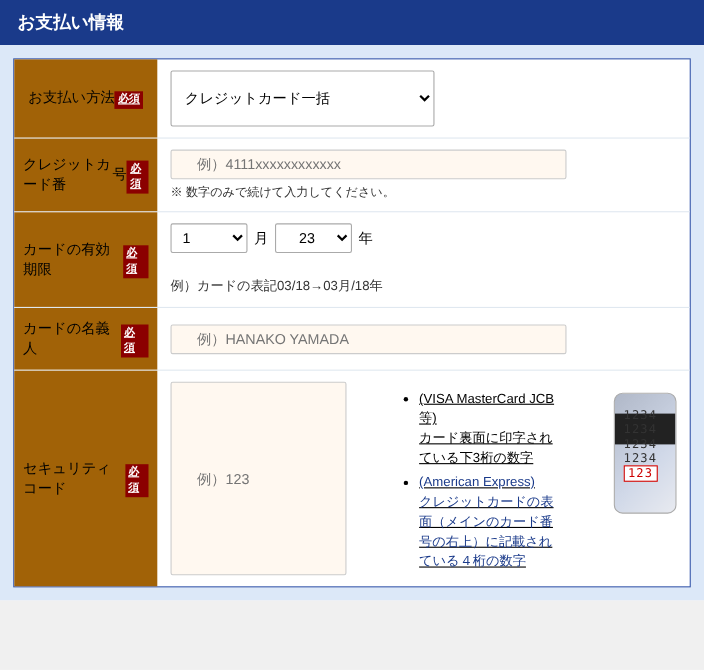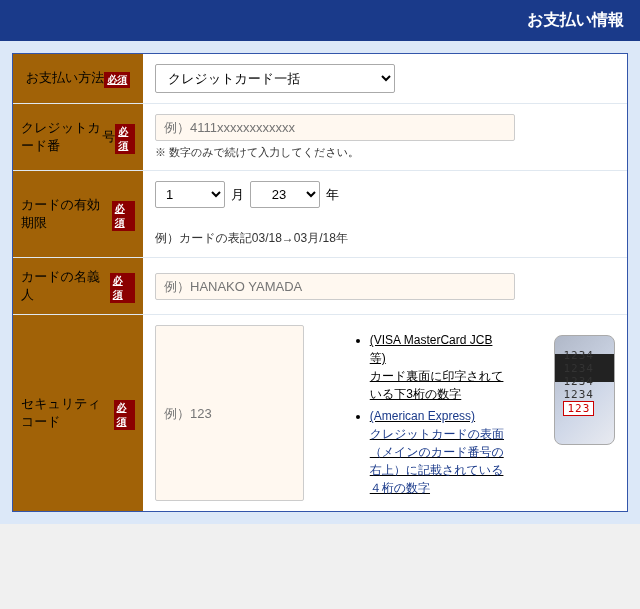--- a/index.html
+++ b/index.html
@@ -6,21 +6,20 @@
     body { font-family: 'MS Gothic', 'Meiryo', sans-serif; font-size: 13px; background: #f0f0f0; width: 640px; }
 
     .page-container { width: 640px; background: #fff; }
 
     .page-header {
       background: #1a3a8a;
       color: #fff;
       font-size: 16px;
       font-weight: bold;
       padding: 10px 16px;
-      text-align: right;
     }
 
     .form-outer {
       background: #dce8f8;
       padding: 12px;
     }
 
     .form-inner {
       background: #fff;
       border: 1px solid #3355aa;
@@ -63,21 +62,21 @@
       flex: 1;
       padding: 10px 12px;
       display: flex;
       flex-direction: column;
       justify-content: center;
     }
 
     .text-input {
       width: 100%;
       max-width: 360px;
-      padding: 5px 8px;
+      padding: 5px 23px;
       border: 1px solid #ccc;
       background: #fff8f0;
       font-size: 13px;
       color: #999;
       border-radius: 2px;
     }
 
     .hint-text {
       font-size: 11px;
       color: #333;
@@ -162,21 +161,21 @@
     }
 
     .security-row-content {
       display: flex;
       flex-direction: row;
       gap: 48px;
     }
 
     .payment-method-select {
       width: 240px;
-      padding: 5px 8px;
+      padding: 16px 8px;
       border: 1px solid #aaa;
       font-size: 13px;
       border-radius: 2px;
       background: #fff;
     }
   </style>
 </head>
 <body>
 
 <div class="page-container">

